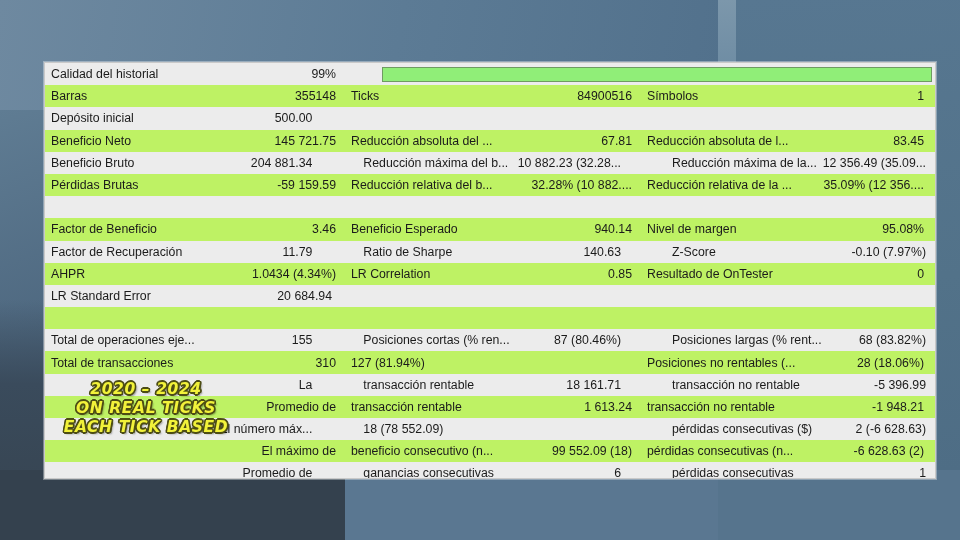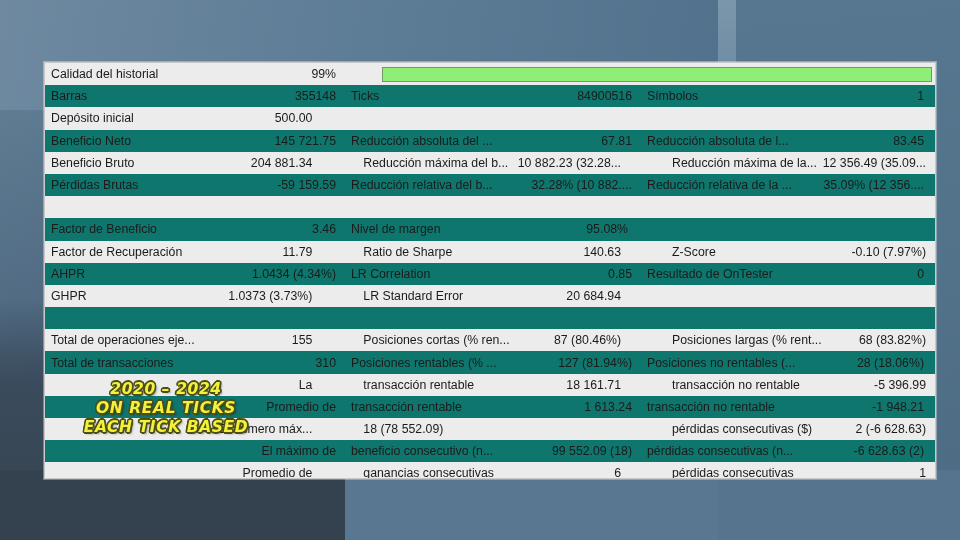--- a/index.html
+++ b/index.html
@@ -87,21 +87,21 @@
 
   .row {
     display: flex;
     height: 22.2px;
     align-items: center;
     font-size: 12.3px;
     color: #1b1b1b;
     box-sizing: border-box;
   }
   .row.alt   { background: #ececec; gap: 36px; }
-  .row.plain { background: #0f766e; }
+  .row.plain { background: #bef264; }
 
   .cell {
     display: flex;
     align-items: center;
     box-sizing: border-box;
     height: 100%;
     overflow: hidden;
     white-space: nowrap;
   }
   .cell .lab {
@@ -135,21 +135,21 @@
     width: 100%;
     height: 15px;
     background: #90ee78;
     border: 1px solid #6f9b62;
     box-sizing: border-box;
   }
 
   
   #overlay {
     position: absolute;
-    left: 76px;
+    left: 56px;
     top: 380px;
     width: 180px;
     text-align: center;
     font-family: "DejaVu Sans", sans-serif;
     font-weight: bold;
     font-style: italic;
     font-size: 15.5px;
     line-height: 19px;
     letter-spacing: 0.6px;
     color: #f2f23a;
@@ -276,20 +276,24 @@
         <div class="cell c3">
           <span class="lab"></span>
           <span class="val"></span>
         </div>
       </div>
       <div class="row plain">
         <div class="cell c1">
           <span class="lab">Factor de Beneficio</span>
           <span class="val">3.46</span>
         </div>
+        <div class="cell c2">
+          <span class="lab">Beneficio Esperado</span>
+          <span class="val">940.14</span>
+        </div>
         <div class="cell c3">
           <span class="lab">Nivel de margen</span>
           <span class="val">95.08%</span>
         </div>
       </div>
       <div class="row alt">
         <div class="cell c1">
           <span class="lab">Factor de Recuperación</span>
           <span class="val">11.79</span>
         </div>
@@ -310,24 +314,20 @@
         <div class="cell c2">
           <span class="lab">LR Correlation</span>
           <span class="val">0.85</span>
         </div>
         <div class="cell c3">
           <span class="lab">Resultado de OnTester</span>
           <span class="val">0</span>
         </div>
       </div>
       <div class="row alt">
-        <div class="cell c1">
-          <span class="lab">GHPR</span>
-          <span class="val">1.0373 (3.73%)</span>
-        </div>
         <div class="cell c2">
           <span class="lab">LR Standard Error</span>
           <span class="val">20 684.94</span>
         </div>
         <div class="cell c3">
           <span class="lab"></span>
           <span class="val"></span>
         </div>
       </div>
       <div class="row plain">
@@ -357,21 +357,20 @@
           <span class="lab">Posiciones largas (% rent...</span>
           <span class="val">68 (83.82%)</span>
         </div>
       </div>
       <div class="row plain">
         <div class="cell c1">
           <span class="lab">Total de transacciones</span>
           <span class="val">310</span>
         </div>
         <div class="cell c2">
-          <span class="lab">Posiciones rentables (% ...</span>
           <span class="val">127 (81.94%)</span>
         </div>
         <div class="cell c3">
           <span class="lab">Posiciones no rentables (...</span>
           <span class="val">28 (18.06%)</span>
         </div>
       </div>
       <div class="row alt">
         <div class="cell c1">
           <span class="lab"></span>

